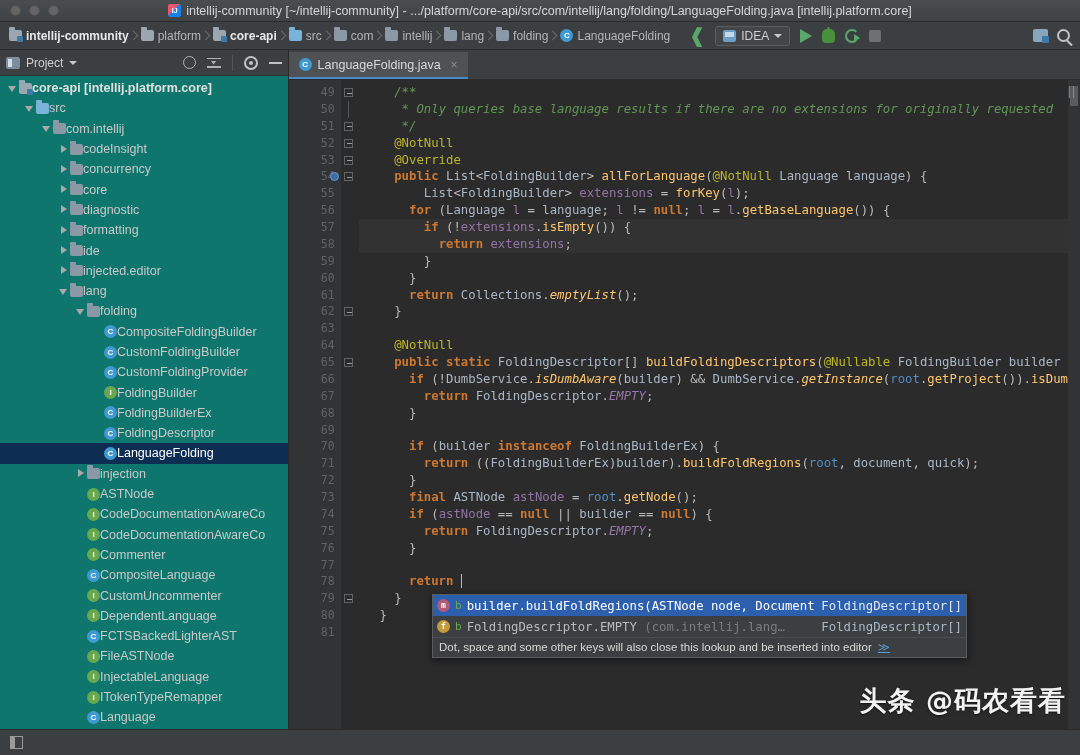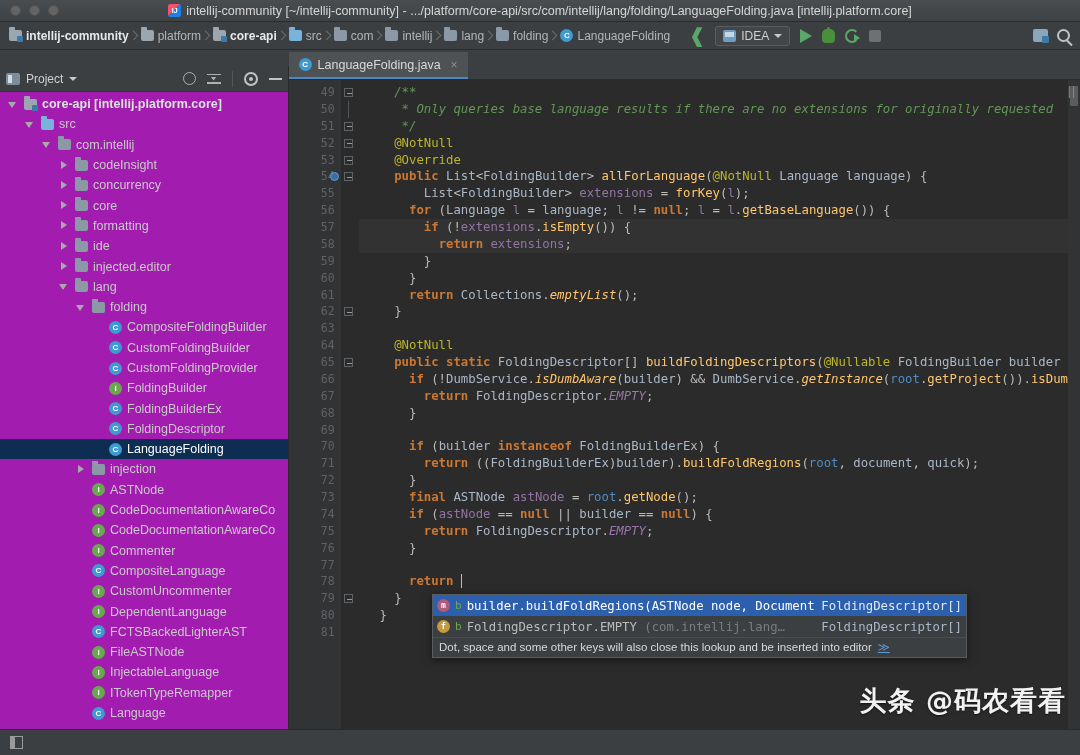--- a/index.html
+++ b/index.html
@@ -97,22 +97,22 @@
     background:#3d7aa8;border-radius:1px;}
   .search-i{width:13px;height:13px;border:2px solid #c2c2c2;border-radius:50%;position:relative;}
   .search-i:after{content:"";position:absolute;right:-5px;bottom:-4px;width:7px;height:2px;
     background:#c2c2c2;transform:rotate(45deg);}
   .back-arrow{color:#59a869;font-size:19px;line-height:12px;font-weight:bold;}
 
   
   .main{ display:flex; height:calc(755px - 22px - 28px - 26px); }
 
   
-  .side{ width:322px; background:#a21caf; display:flex; flex-direction:column;
-         border-right:1px solid #2b2b2b;margin-top:16px; }
+  .side{ width:322px; background:#0f766e; display:flex; flex-direction:column;
+         border-right:1px solid #2b2b2b; }
   .side-head{
     height:26px; display:flex; align-items:center; padding:0 6px; gap:6px;
     border-bottom:1px solid #313335; background:#3c3f41;
   }
   .proj-win-i{width:14px;height:12px;background:#7d8d9b;border-radius:2px;position:relative;}
   .proj-win-i:after{content:"";position:absolute;left:2px;top:2px;width:4px;height:8px;background:#d4dde4;}
   .side-title{ font-size:12px;color:#cfcfcf; }
   .side-head-right{ margin-left:auto; display:flex; align-items:center; gap:11px; }
   .loc-i{width:13px;height:13px;border:1.5px solid #b0b0b0;border-radius:50%;}
   .collapse-i{width:14px;height:12px;position:relative;}
@@ -121,21 +121,21 @@
   .collapse-i span{position:absolute;left:4px;top:4px;width:6px;height:4px;background:#b0b0b0;
     clip-path:polygon(0 0,100% 0,50% 100%);}
   .gear-i{width:14px;height:14px;border:2px solid #c2c2c2;border-radius:50%;position:relative;}
   .gear-i:after{content:"";position:absolute;left:3px;top:3px;width:4px;height:4px;
     background:#c2c2c2;border-radius:50%;}
   .min-i{width:13px;height:2px;background:#c2c2c2;}
   .vsep{width:1px;height:16px;background:#555;}
 
   .tree{ flex:1; overflow:hidden; padding-top:2px; }
   .trow{
-    height:20.3px; display:flex; align-items:center; gap:5px;
+    height:20.3px; display:flex; align-items:center; 
     font-size:12.5px; color:#c9c9c9; white-space:nowrap; padding-right:4px;
   }
   .trow.sel{ background:#0d2d53; color:#ffffff; }
   .tgl{ width:11px;height:11px;flex:none;position:relative; }
   .tgl.r:after{content:"";position:absolute;left:2px;top:1px;
     border-top:4.5px solid transparent;border-bottom:4.5px solid transparent;border-left:6px solid #a9a9a9;}
   .tgl.d:after{content:"";position:absolute;left:0px;top:3px;
     border-left:4.5px solid transparent;border-right:4.5px solid transparent;border-top:6px solid #a9a9a9;}
   .bold-lbl{ font-weight:bold; color:#e0e0e0; }
 
@@ -360,20 +360,25 @@
         </div>
         <div class="trow" style="padding-left: 59px;">
           <span class="tgl r"></span>
           <span class="ico-folder pkg"></span>
           <span>concurrency</span>
         </div>
         <div class="trow" style="padding-left: 59px;">
           <span class="tgl r"></span>
           <span class="ico-folder pkg"></span>
           <span>core</span>
+        </div>
+        <div class="trow" style="padding-left: 59px;">
+          <span class="tgl r"></span>
+          <span class="ico-folder pkg"></span>
+          <span>diagnostic</span>
         </div>
         <div class="trow" style="padding-left: 59px;">
           <span class="tgl r"></span>
           <span class="ico-folder pkg"></span>
           <span>formatting</span>
         </div>
         <div class="trow" style="padding-left: 59px;">
           <span class="tgl r"></span>
           <span class="ico-folder pkg"></span>
           <span>ide</span>

